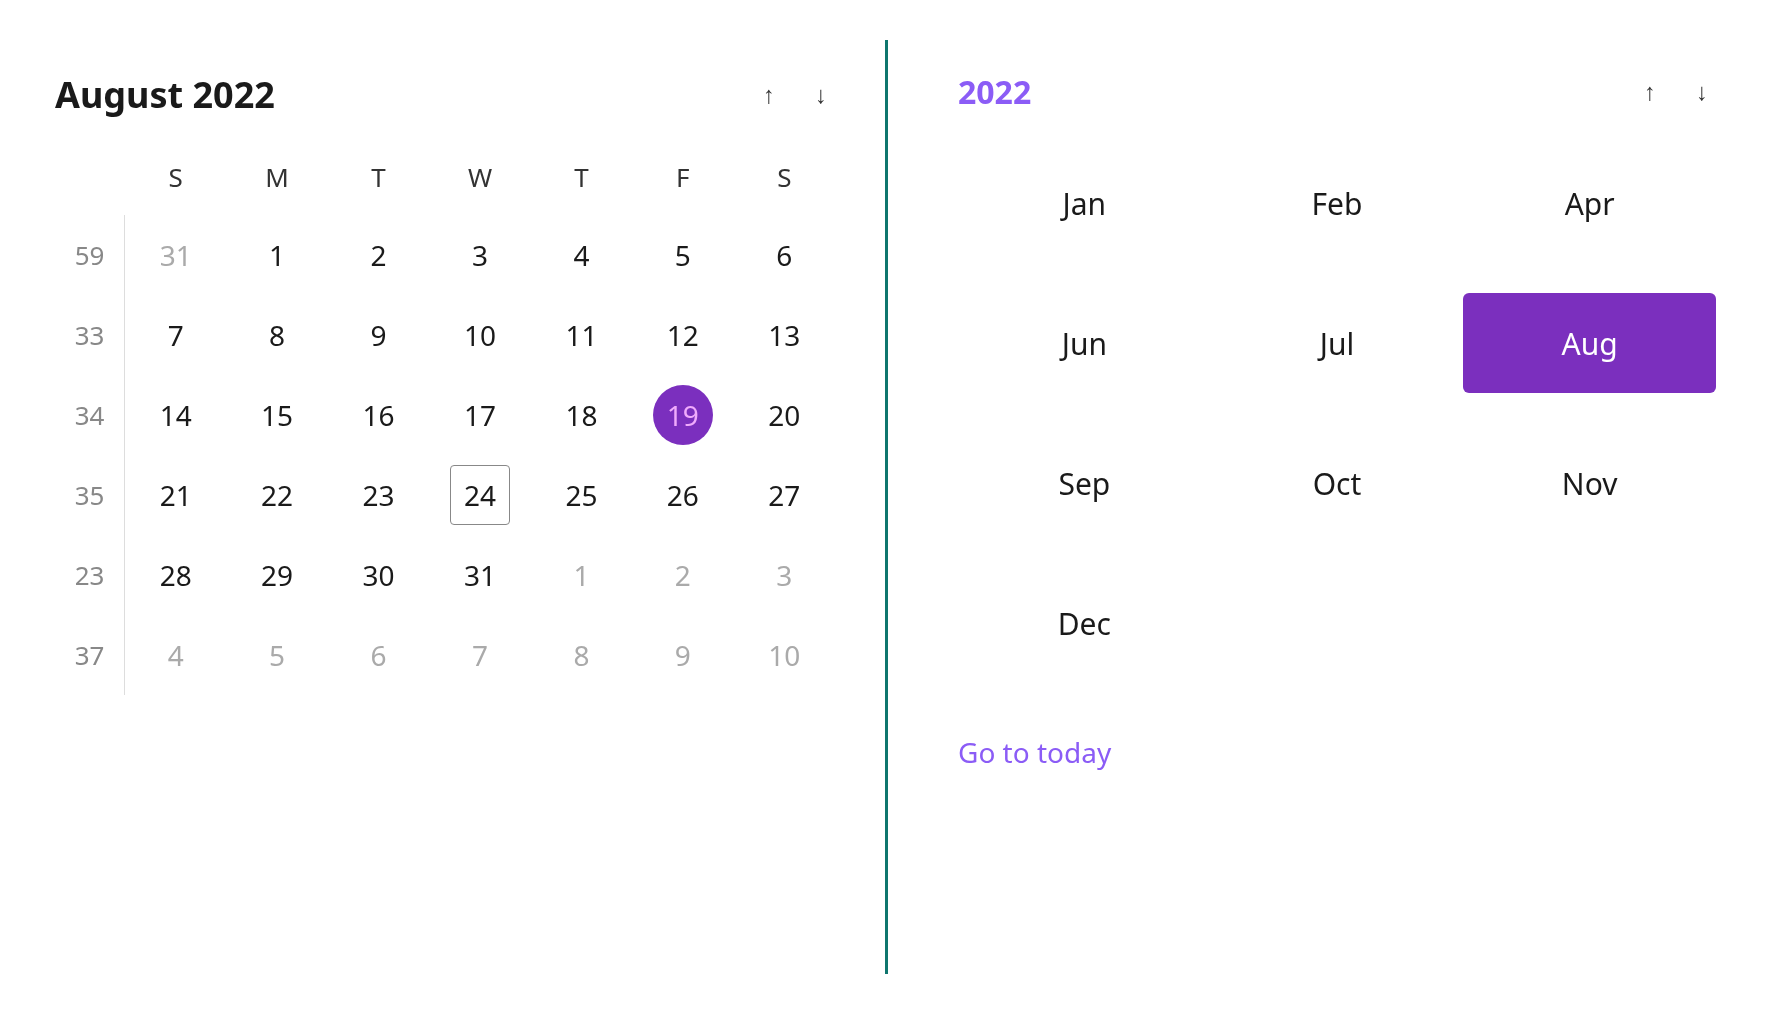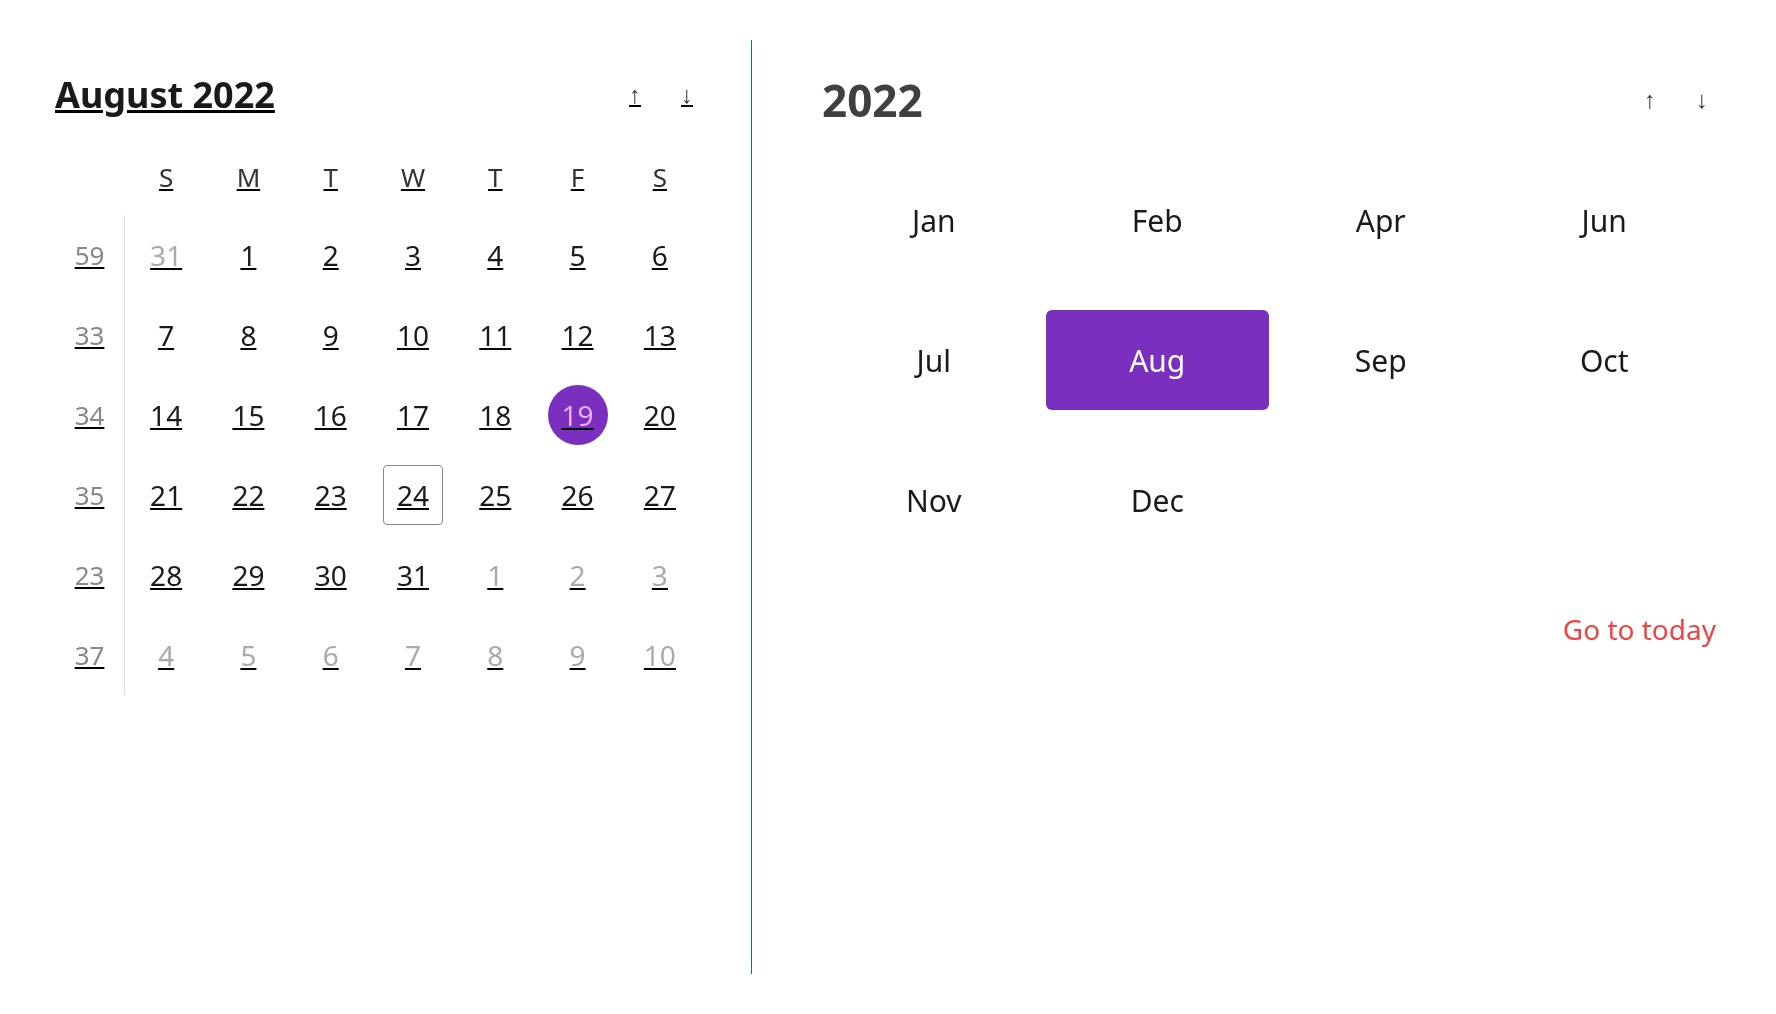--- a/index.html
+++ b/index.html
@@ -16,24 +16,23 @@
 
     .container {
       display: flex;
       width: 1776px;
       min-height: 1014px;
       padding: 40px 0;
     }
 
     
     .left-panel {
-      width: 752px;
+      width: 888px;
       padding: 30px 50px 30px 55px;
-      border-right: 1px solid #0f766e;
-      text-decoration: underline;
+      border-right: 3px solid #0f766e;
     }
 
     .panel-header {
       display: flex;
       align-items: center;
       justify-content: space-between;
       margin-bottom: 30px;
     }
 
     .panel-title {
@@ -132,28 +131,28 @@
     }
 
     .right-header {
       display: flex;
       align-items: center;
       justify-content: space-between;
       margin-bottom: 40px;
     }
 
     .year-title {
-      font-size: 44px;
+      font-size: 32px;
       font-weight: 700;
-      color: #404040;
+      color: #8b5cf6;
     }
 
     .months-grid {
       display: grid;
-      grid-template-columns: repeat(4, 1fr);
+      grid-template-columns: repeat(3, 1fr);
       gap: 0;
       row-gap: 40px;
     }
 
     .month-cell {
       display: flex;
       align-items: center;
       justify-content: center;
       height: 100px;
       font-size: 30px;
@@ -163,23 +162,23 @@
     }
 
     .month-selected {
       background: #7b2fbe;
       color: #fff;
       border-radius: 6px;
     }
 
     .go-to-today {
       margin-top: 60px;
-      text-align: right;
+      text-align: left;
       font-size: 28px;
-      color: #ef4444;
+      color: #8b5cf6;
       cursor: pointer;
     }
   </style>
 </head>
 <body>
 
 <div class="container">
 
   <div class="left-panel">
     <div class="panel-header">

